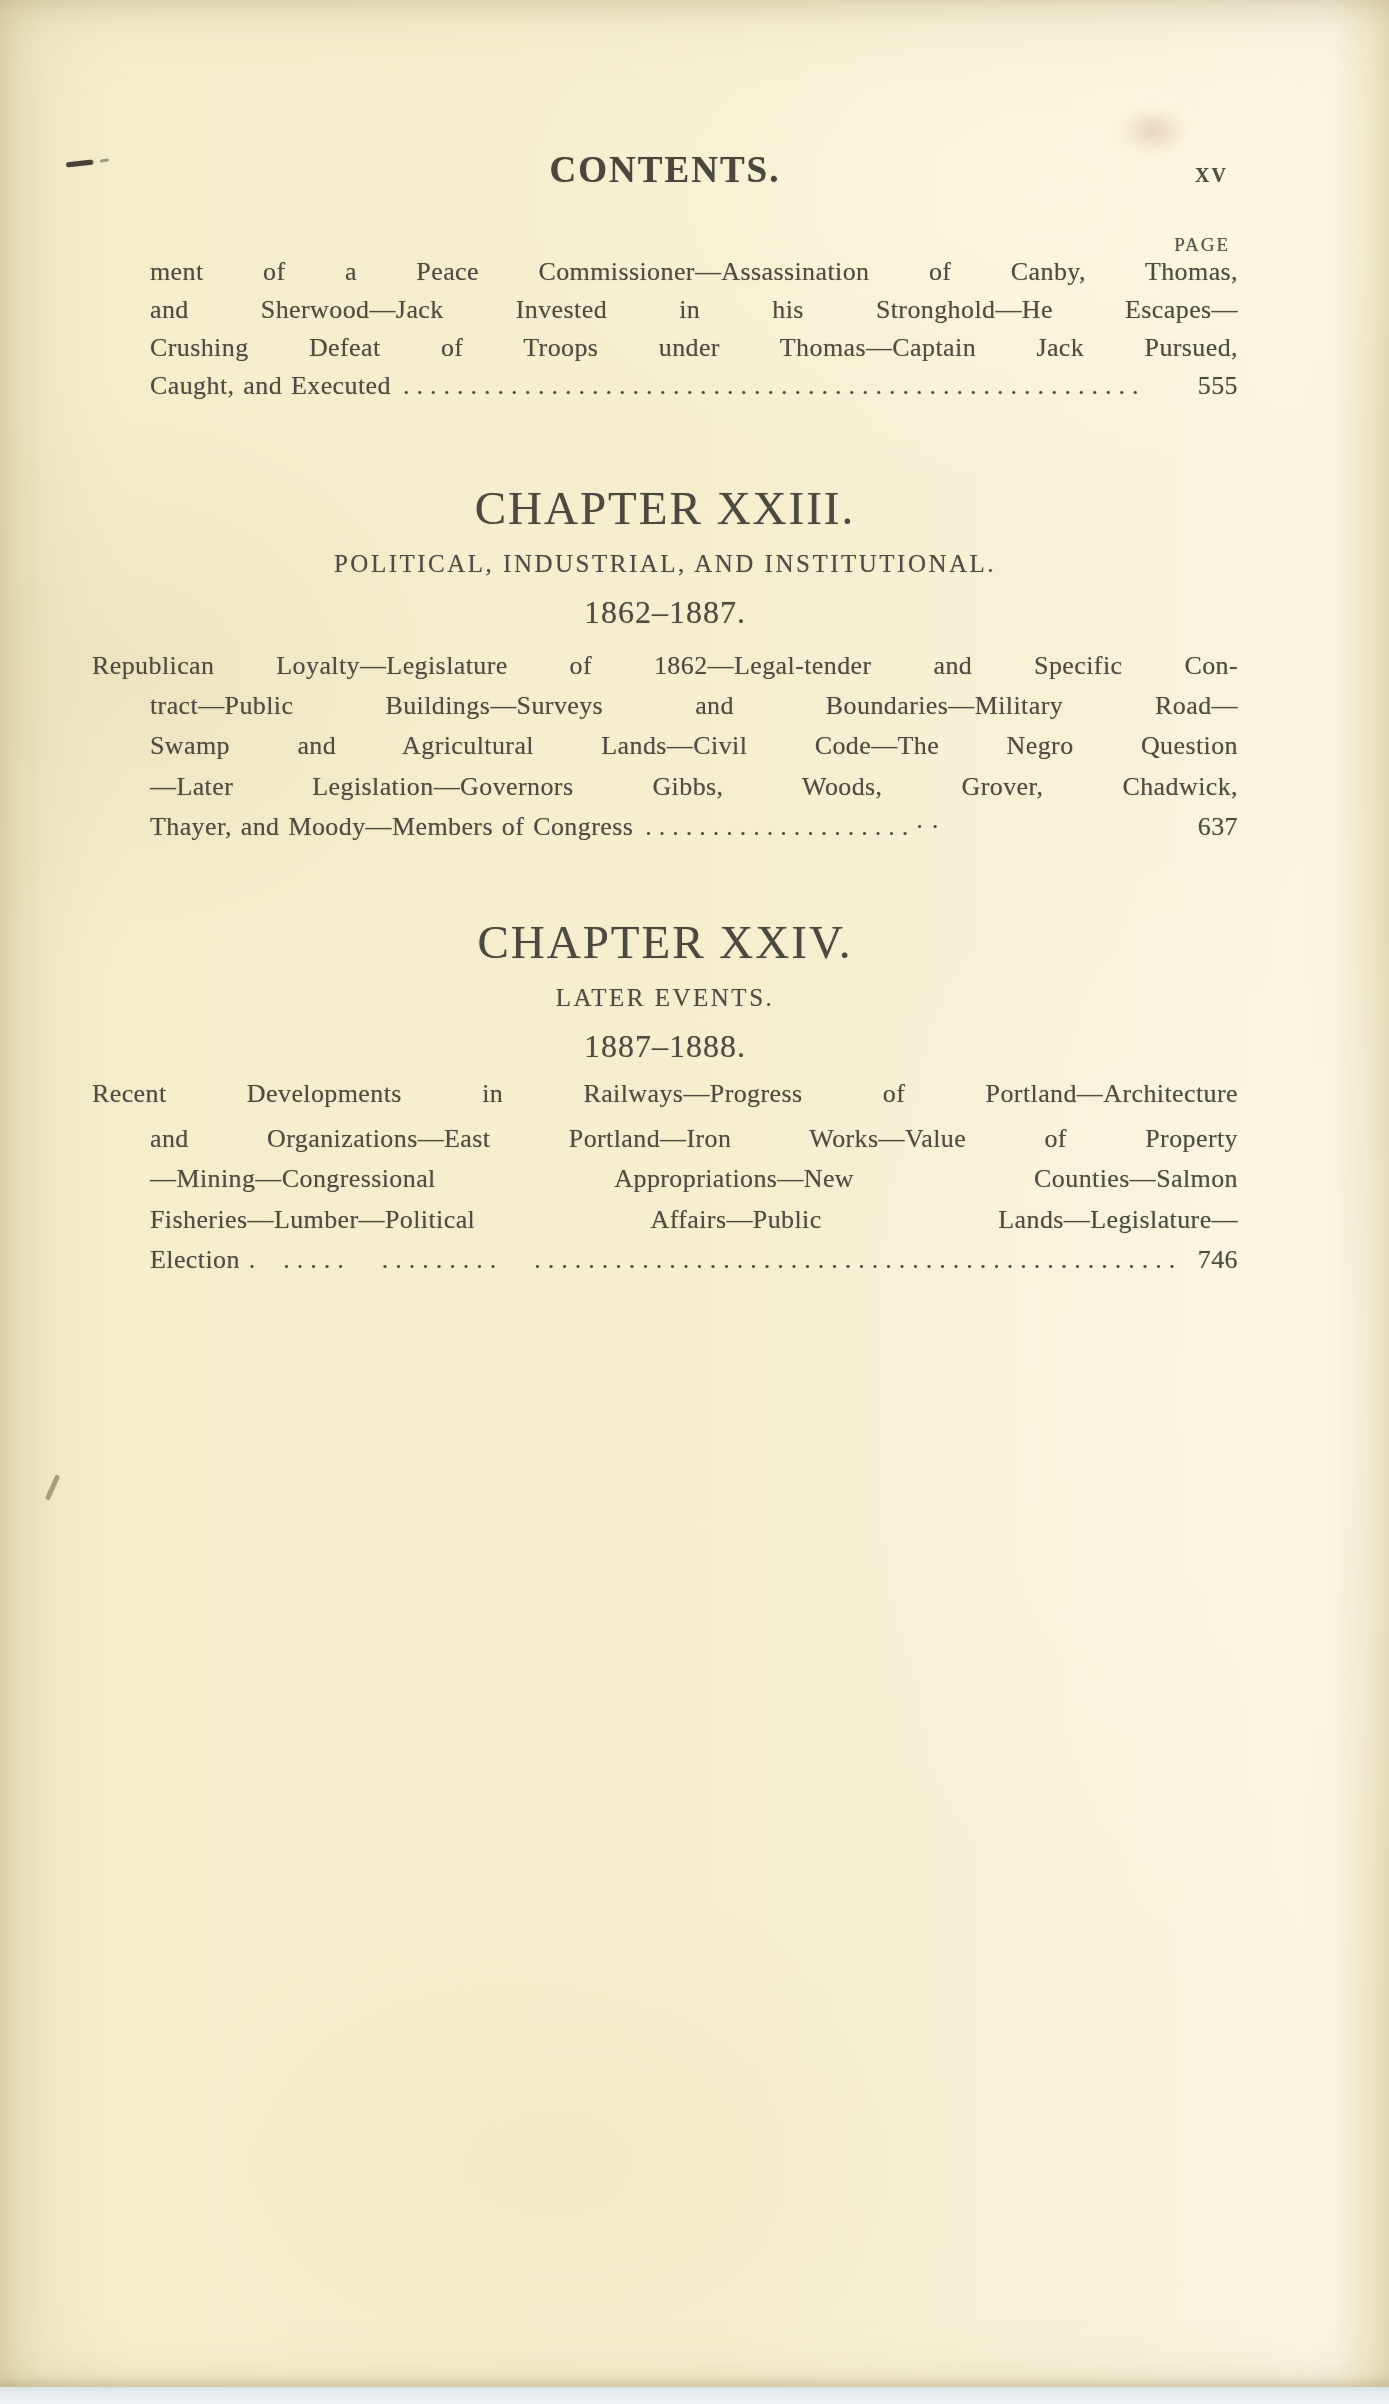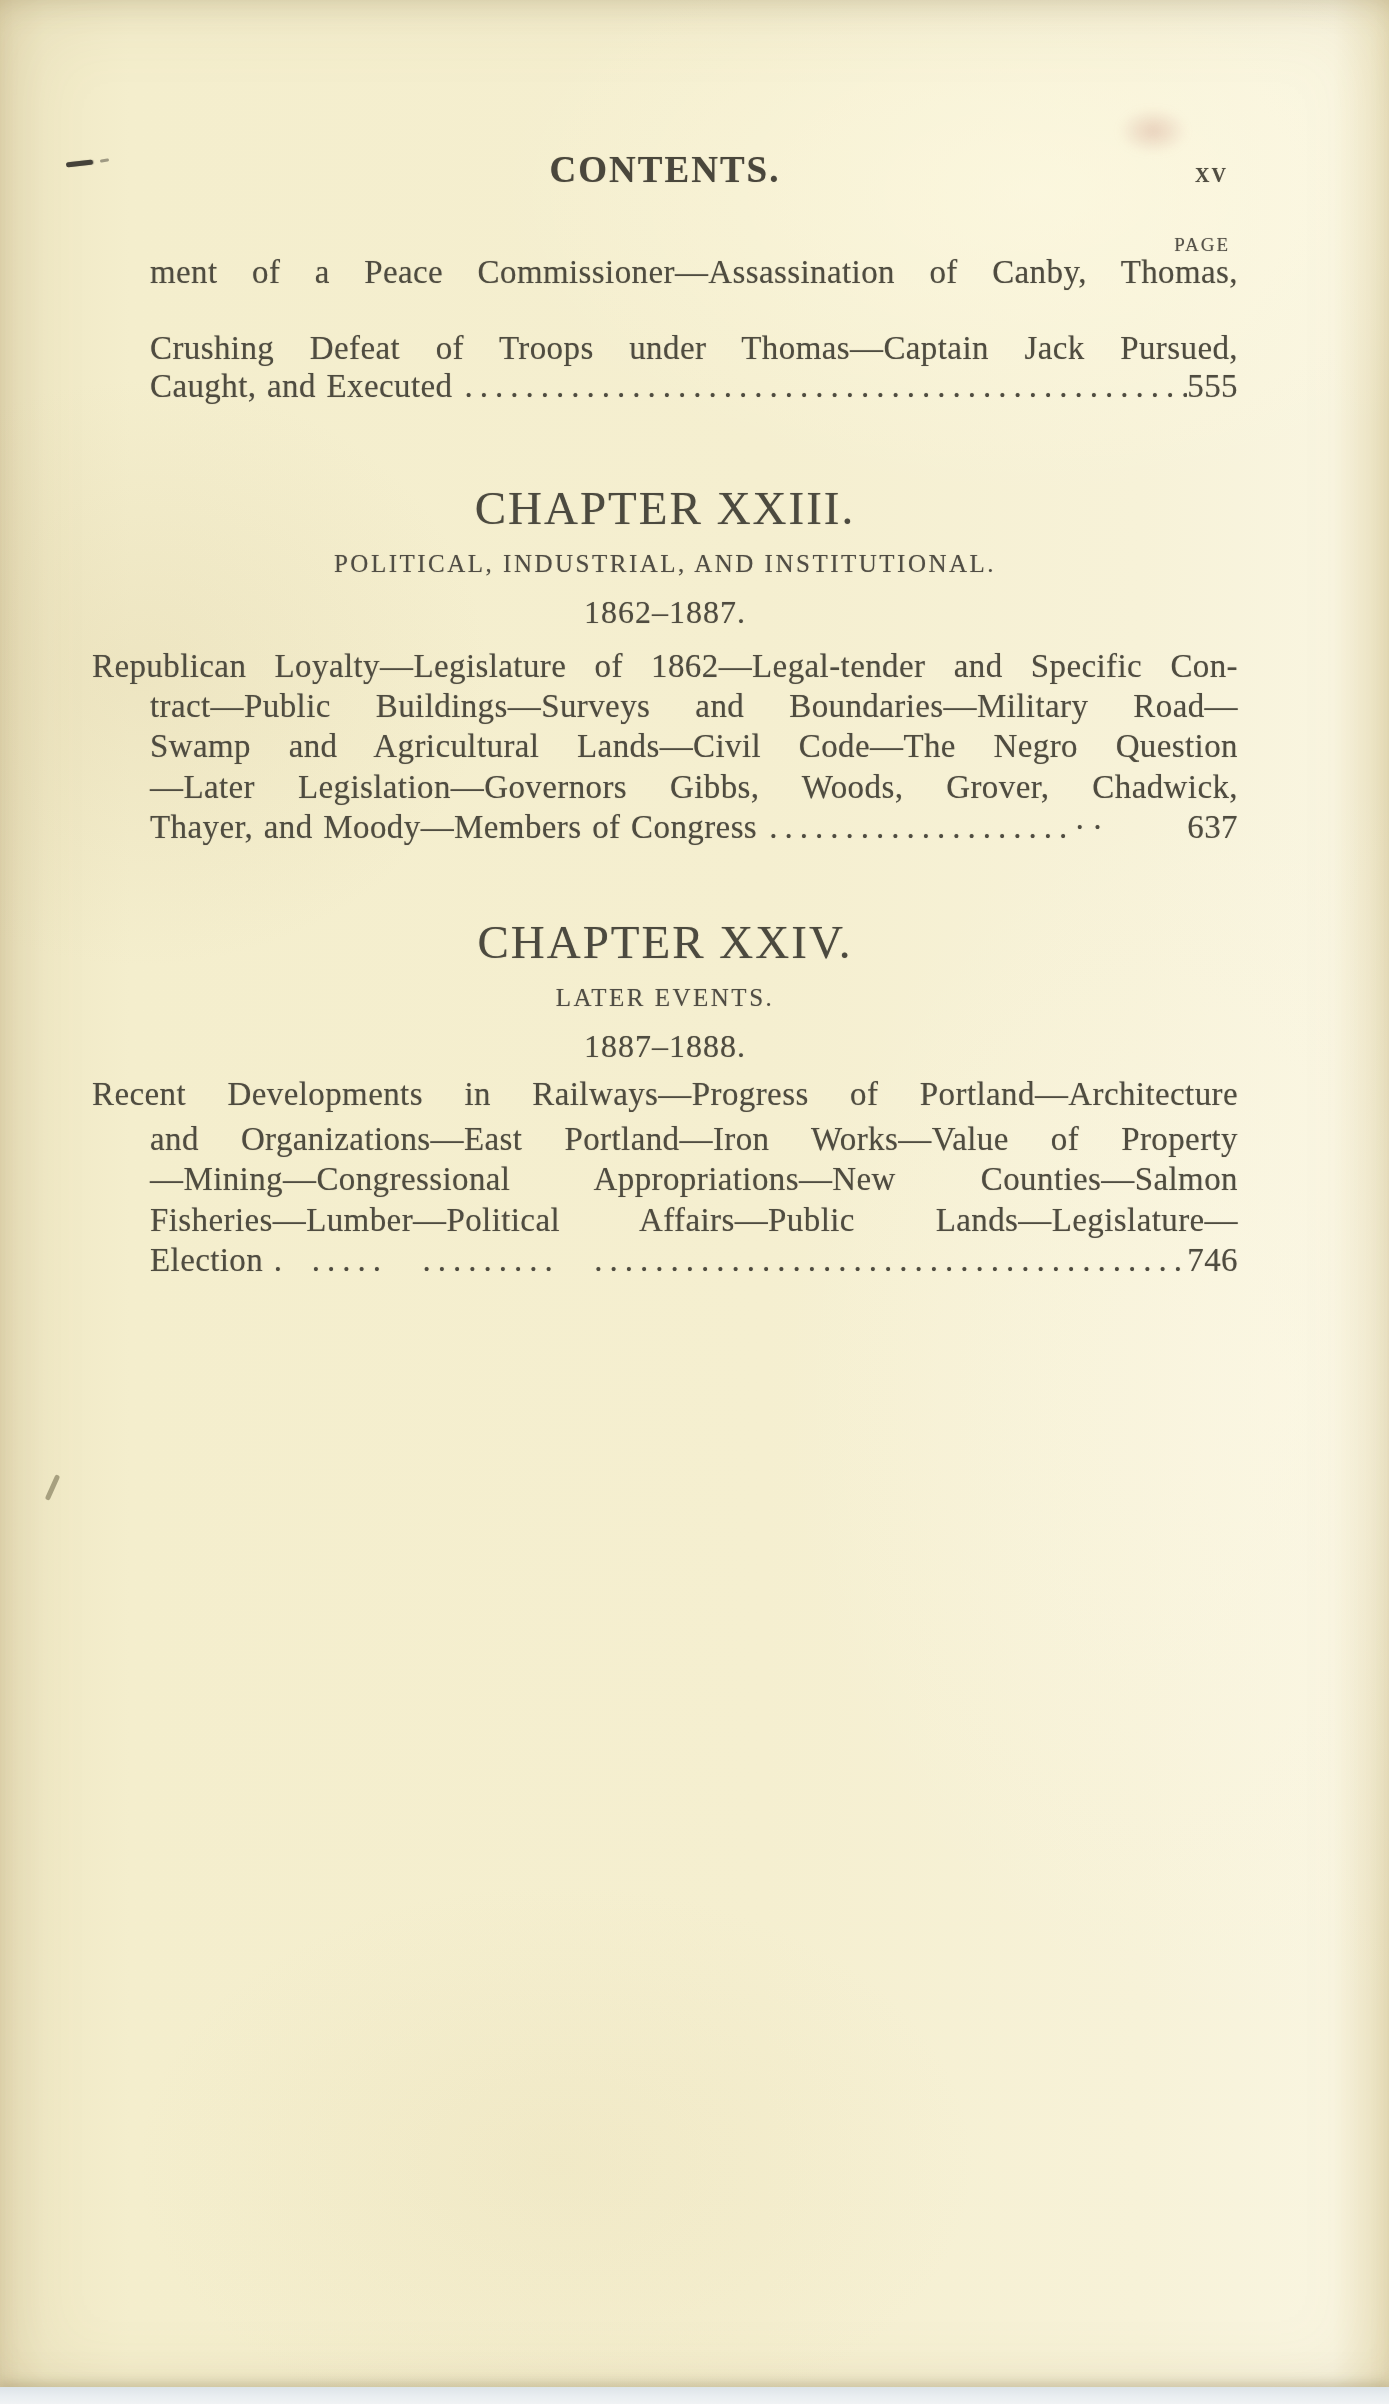--- a/index.html
+++ b/index.html
@@ -27,21 +27,21 @@
   .folio{right:161px;top:156px;font-size:29px;font-variant:small-caps;letter-spacing:2px;color:#514e42;font-weight:bold;}
   .page-label{right:159px;top:234px;font-size:19px;letter-spacing:2px;color:#56534a;}
   
   .chapter-heading{left:92px;width:1146px;height:56px;line-height:56px;text-align:center;
     font-size:47px;letter-spacing:2px;color:#4c4a3f;}
   .chapter-subtitle{left:92px;width:1146px;height:30px;line-height:30px;text-align:center;
     font-size:25px;letter-spacing:2.5px;color:#504d44;}
   .chapter-dates{left:92px;width:1146px;height:40px;line-height:40px;text-align:center;
     font-size:32px;letter-spacing:1px;}
   
-  .line{position:absolute;height:42px;line-height:42px;font-size:33px;
+  .line{position:absolute;height:42px;line-height:42px;font-size:26px;
     letter-spacing:0.4px;word-spacing:2px;
     text-align:justify;text-align-last:justify;
     text-shadow:0 0 1px rgba(79,76,64,0.45);}
   .line.flush{left:92px;width:1146px;}
   .line.indent{left:150px;width:1088px;}
   .leaderline{display:flex;align-items:baseline;text-align:left;text-align-last:auto;}
   .leaderline .ltext{white-space:nowrap;}
   .leaderline .dots{flex:1;overflow:hidden;white-space:pre;letter-spacing:7px;
     padding-left:12px;padding-right:22px;}
   .leaderline .pref{white-space:nowrap;}
@@ -67,20 +67,21 @@
   <div class="pen-dash"></div>
   <div class="pen-dot"></div>
   <div class="stain"></div>
   <div class="scratch"></div>
 
   <div class="txt contents-title">CONTENTS.</div>
   <div class="txt folio">xv</div>
   <div class="txt page-label">PAGE</div>
 
   <div class="line indent" style="top:251px">ment of a Peace Commissioner—Assassination of Canby, Thomas,</div>
+  <div class="line indent" style="top:289px">and Sherwood—Jack Invested in his Stronghold—He Escapes—</div>
   <div class="line indent" style="top:327px">Crushing Defeat of Troops under Thomas—Captain Jack Pursued,</div>
   <div class="line indent leaderline" style="top:365px">
     <span class="ltext">Caught, and Executed</span>
     <span class="dots">.......................................................</span>
     <span class="pref">555</span>
   </div>
 
   <div class="txt chapter-heading" style="top:480px">CHAPTER XXIII.</div>
   <div class="txt chapter-subtitle" style="top:549px">POLITICAL, INDUSTRIAL, AND INSTITUTIONAL.</div>
   <div class="txt chapter-dates" style="top:592px">1862–1887.</div>

